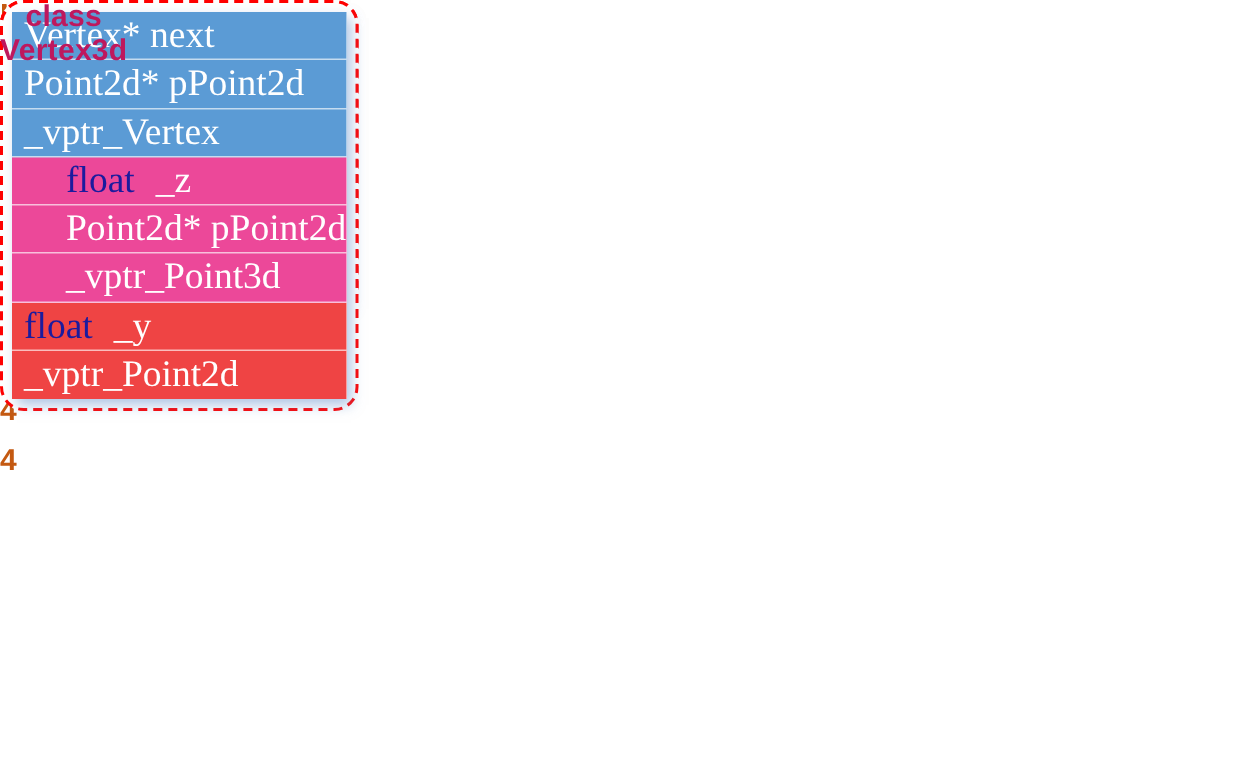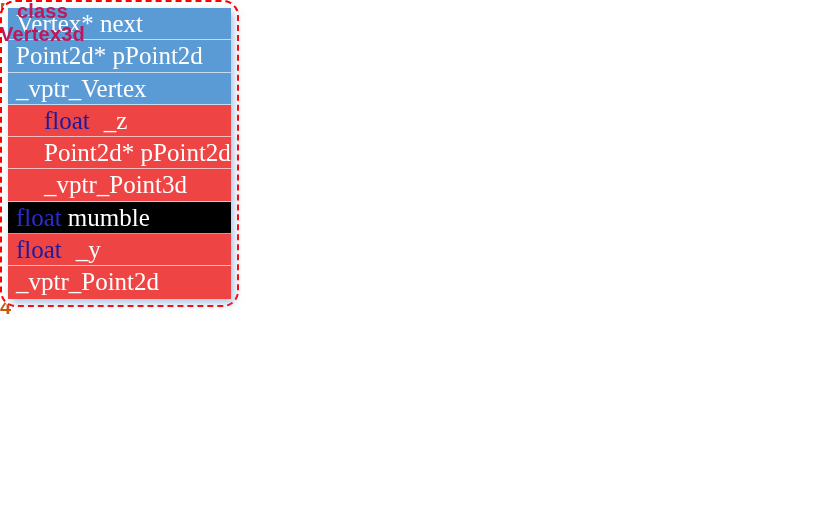--- a/index.html
+++ b/index.html
@@ -14,21 +14,21 @@
   .c-orange{color:#C45911;}
   .c-black{color:#000000;}
   .box{position:absolute;border:2.5px dashed #FF0000;border-radius:16px;padding:6px;background:#ffffff;}
   .stack{box-shadow:3px 4px 8px rgba(110,150,205,.55);}
   .row{height:var(--rh);line-height:calc(var(--rh) - 1px);box-sizing:border-box;
        border-bottom:1px solid rgba(255,255,255,.65);padding-left:8px;
        font-family:"Liberation Serif",serif;font-size:25px;color:#ffffff;
        white-space:nowrap;overflow:hidden;}
   .row:last-child{border-bottom:none;}
   .r-blue{background:#5B9BD5;}
-  .r-green{background:#ef4444;padding-left:36px;}
+  .r-green{background:#ec4899;padding-left:36px;}
   .r-orange{background:#ef4444;}
   .r-orangegrad{background:linear-gradient(to bottom,#7E5C40 0%,#A05A25 30%,#C45911 62%,#C45911 100%);}
   .r-black{background:#000000;}
   .kw{color:#1B1B9E;margin-right:14px;}
   .kw:empty{display:none;}
   .r-black .kw{color:#2B2BD0;margin-right:6px;}
   .fname{color:#ffffff;}
   .classlabel{position:absolute;color:#be185d;font-size:20px;font-weight:600;text-align:center;letter-spacing:.2px;}
 
   #g-point2d{left:0;top:178;width:245;height:175;--rh:33px;}
@@ -138,21 +138,20 @@
       <div class="sz c-orange">4</div>
     </div>
     <div class="box">
       <div class="stack">
         <div class="row r-blue"><span class="fname">Vertex* next</span></div>
         <div class="row r-blue"><span class="fname">Point2d* pPoint2d</span></div>
         <div class="row r-blue"><span class="fname">_vptr_Vertex</span></div>
         <div class="row r-green"><span class="kw">float</span><span class="fname">_z</span></div>
         <div class="row r-green"><span class="fname">Point2d* pPoint2d</span></div>
         <div class="row r-green"><span class="fname">_vptr_Point3d</span></div>
-        <div class="row r-black"><span class="kw">float</span><span class="fname">mumble</span></div>
         <div class="row r-orange"><span class="kw">float</span><span class="fname">_y</span></div>
         <div class="row r-orange"><span class="fname">_vptr_Point2d</span></div>
       </div>
     </div>
     <div class="classlabel">class Vertex3d</div>
   </div>
 
 </div>
 
 </body></html>

